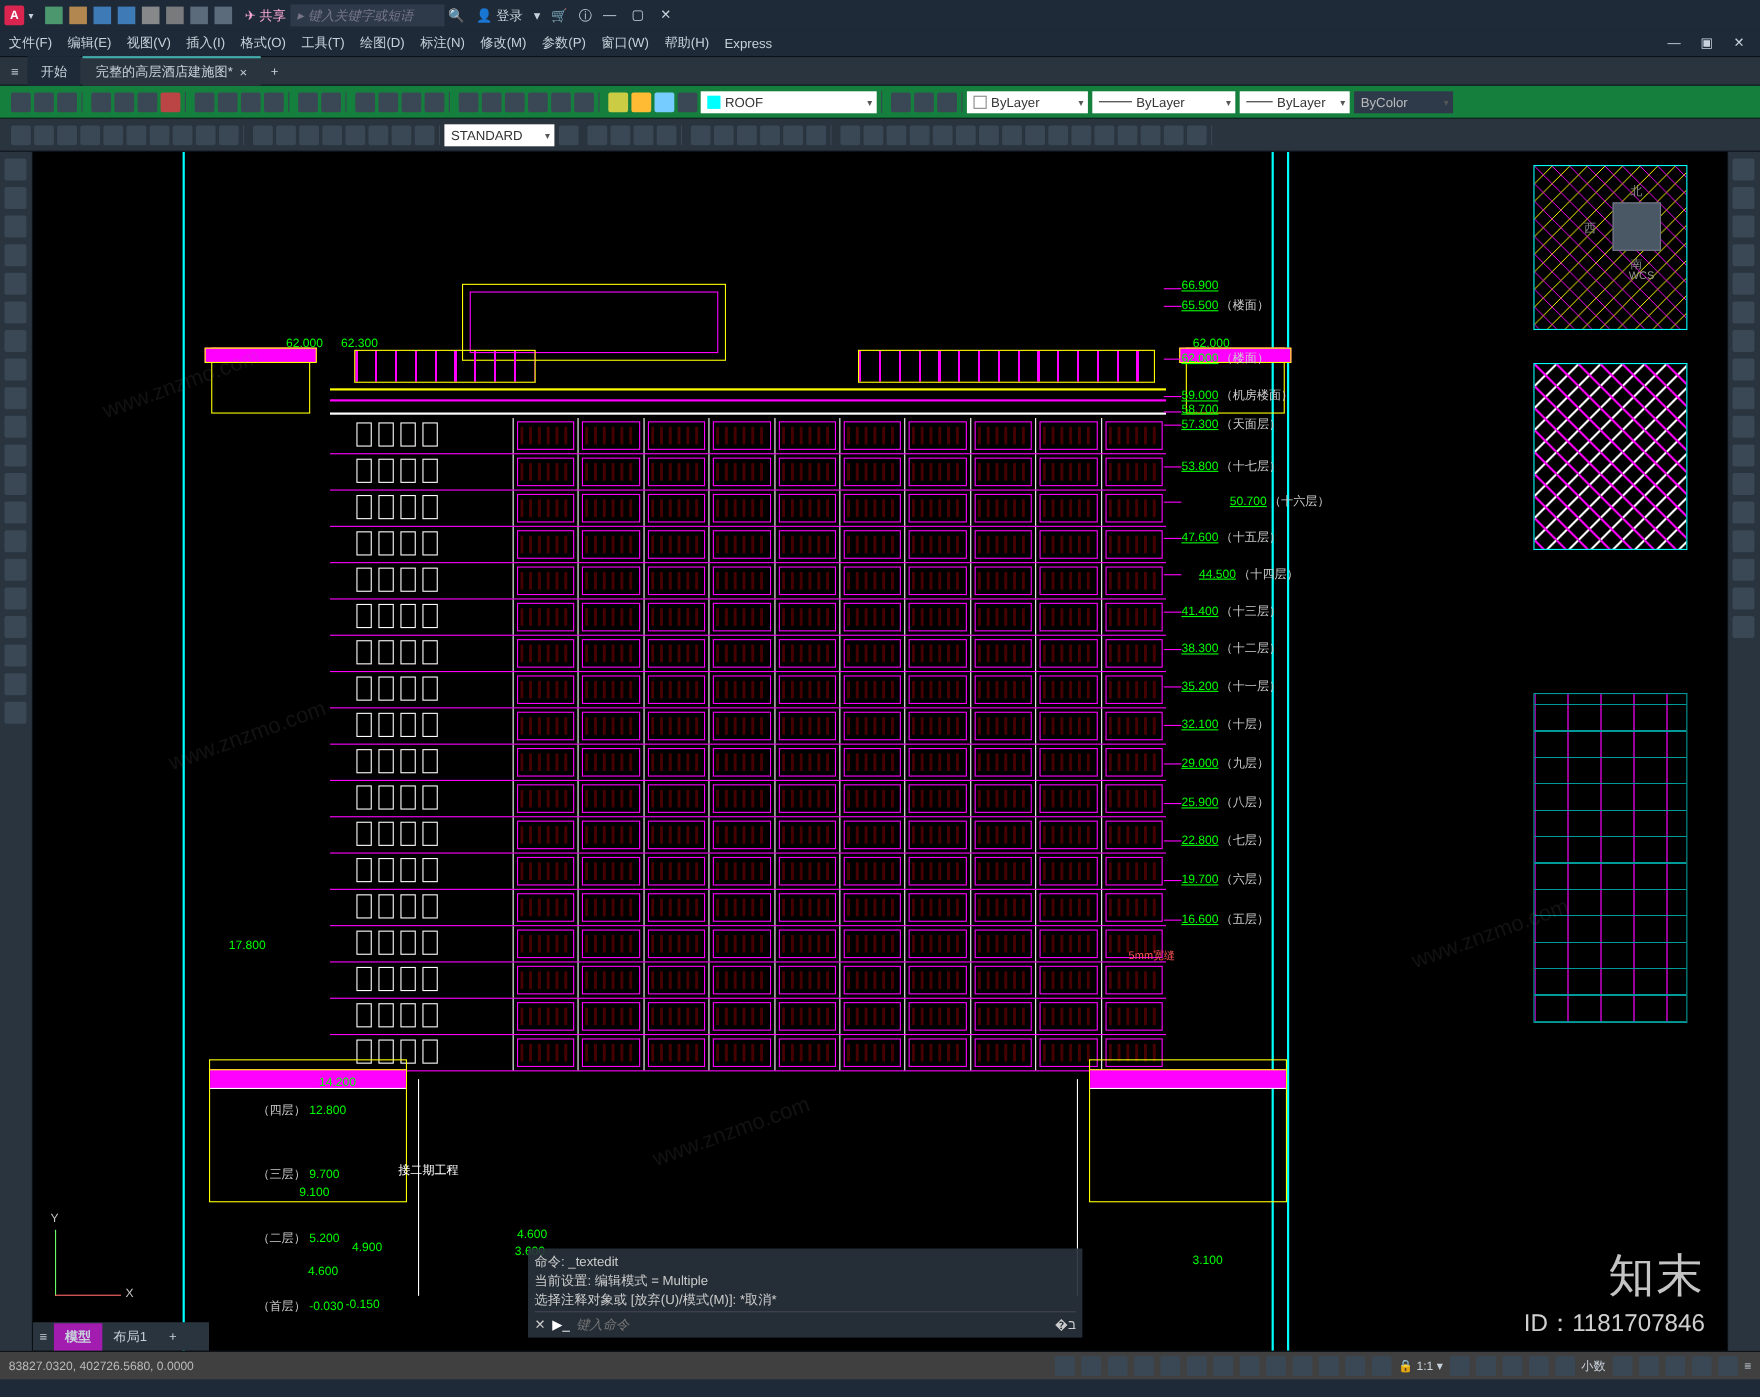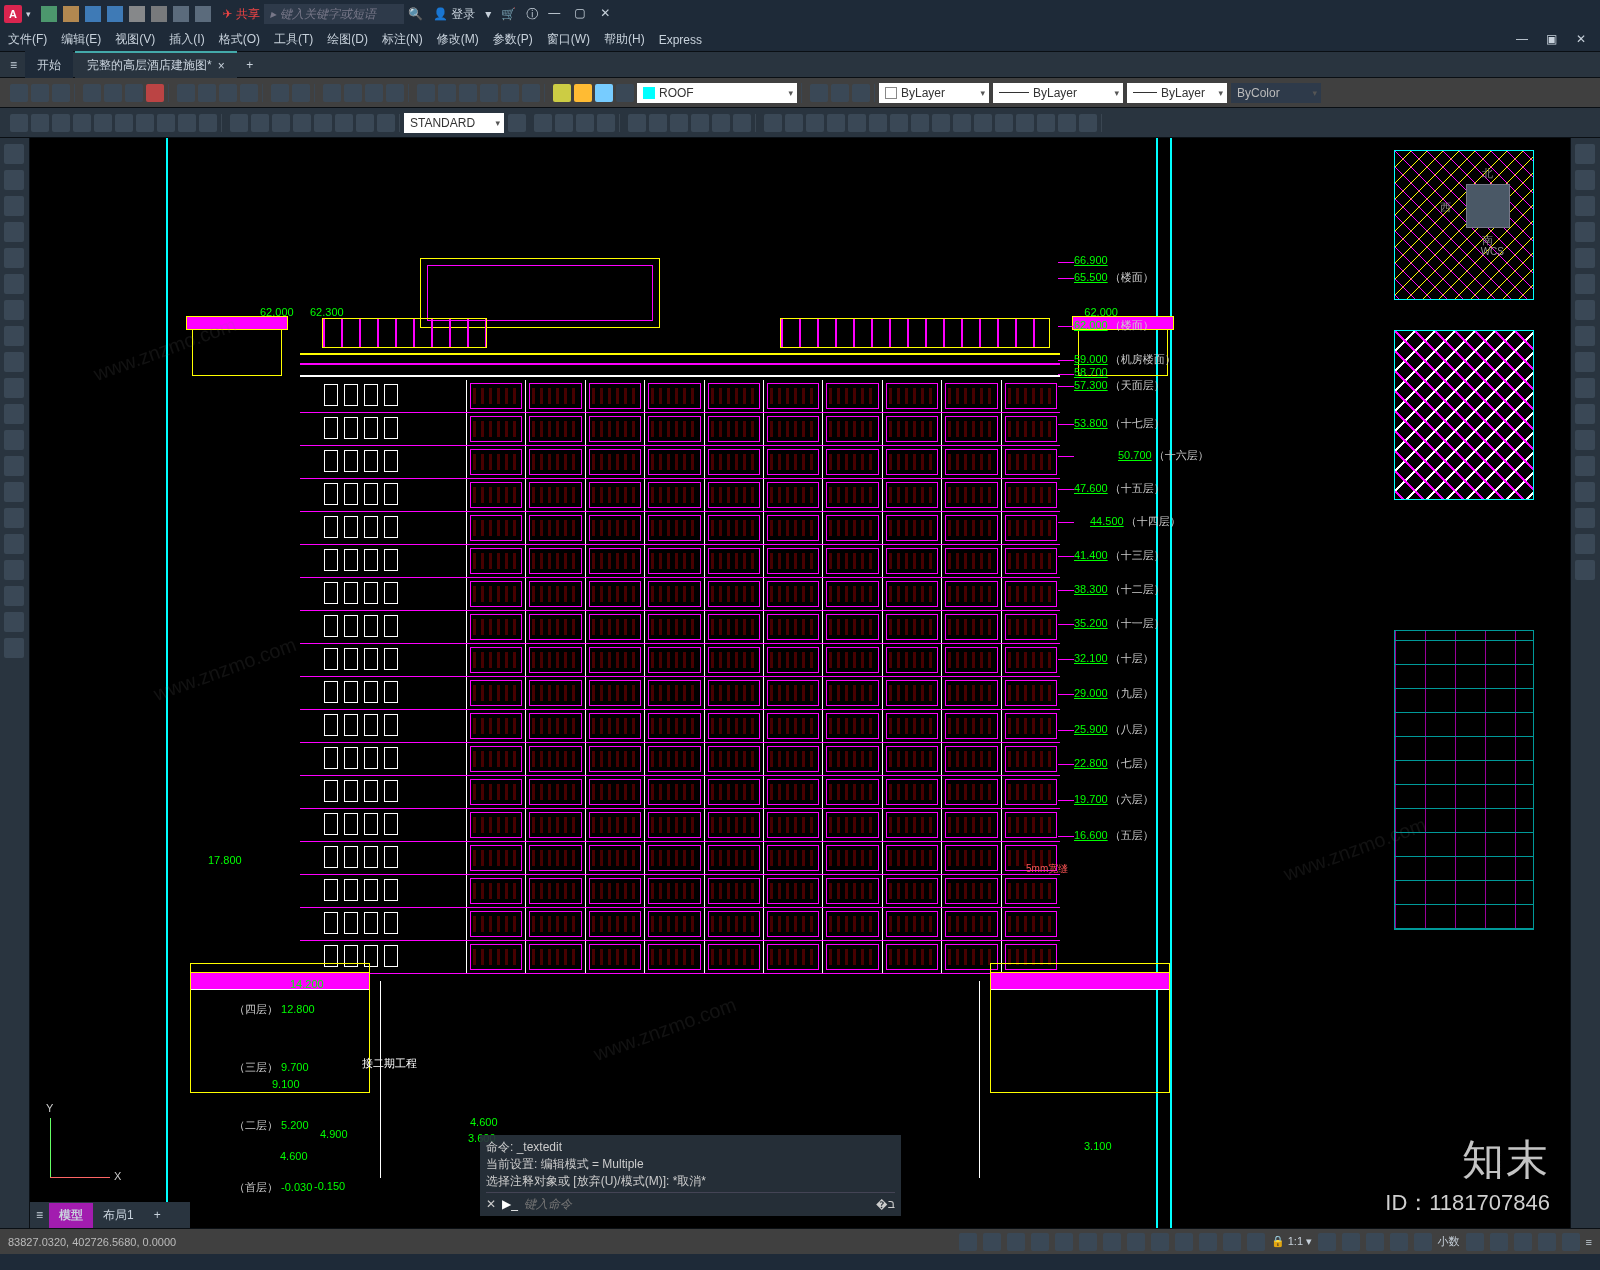--- a/index.html
+++ b/index.html
@@ -11,38 +11,38 @@
 .title-center { flex:1; text-align:center; color:#8899aa; font-size:12px; }
 .search-box { background:#2e3a4a; height:20px; width:140px; display:flex; align-items:center; padding:0 6px; font-style:italic; color:#778; }
 .title-right { display:flex; align-items:center; gap:10px; margin-right:6px; }
 .win-btn { width:16px; height:16px; cursor:pointer; }
 .menubar { height:24px; background:#1e2a38; display:flex; align-items:center; padding:0 8px; gap:14px; font-size:12px; border-bottom:1px solid #0a0f14; }
 .menubar span { cursor:pointer; }
 .doctabs { height:26px; background:#29343f; display:flex; align-items:center; padding:0 4px; gap:2px; border-bottom:1px solid #0a0f14; }
 .doctab { padding:4px 12px; background:#1e2a38; border-top:2px solid transparent; cursor:pointer; display:flex; align-items:center; gap:6px; }
 .doctab.active { background:#29343f; border-top-color:#4aa; }
 .plus-tab { width:22px; text-align:center; cursor:pointer; }
-.toolbar { height:30px; background:#404040; display:flex; align-items:center; padding:2px 6px; gap:4px; border-bottom:1px solid #0a0f14; flex-wrap:nowrap; overflow:hidden; }
+.toolbar { height:30px; background:#15803d; display:flex; align-items:center; padding:2px 6px; gap:4px; border-bottom:1px solid #0a0f14; flex-wrap:nowrap; overflow:hidden; }
 .tb-grp { display:flex; gap:3px; align-items:center; padding:0 4px; border-right:1px solid #3a4652; }
 .tb-btn { width:18px; height:18px; background:#3a4856; border-radius:2px; cursor:pointer; }
 .combo { height:20px; background:#fff; color:#333; padding:0 16px 0 6px; display:flex; align-items:center; min-width:100px; position:relative; cursor:pointer; }
 .combo::after { content:"▾"; position:absolute; right:4px; color:#555; font-size:9px; }
 .combo.dark { background:#2e3a4a; color:#bbb; }
 .layer-swatch { width:12px; height:12px; background:#0ff; margin-right:4px; }
 .toolbar2 { height:30px; background:#29343f; display:flex; align-items:center; padding:2px 6px; gap:4px; border-bottom:1px solid #0a0f14; overflow:hidden; }
 .workspace { position:relative; height:1090px; display:flex; }
 .left-palette { width:30px; background:#29343f; display:flex; flex-direction:column; gap:6px; padding:6px 4px; border-right:1px solid #0a0f14; }
 .pal-btn { width:20px; height:20px; border-radius:2px; cursor:pointer; background:#3a4856; }
 .canvas { flex:1; background:#000; position:relative; overflow:hidden; }
 .right-palette { width:30px; background:#29343f; display:flex; flex-direction:column; gap:6px; padding:6px 4px; border-left:1px solid #0a0f14; }
 .ucs { position:absolute; left:20px; bottom:50px; }
 .ucs-y { position:absolute; left:0; bottom:0; width:1px; height:60px; background:#6f6; }
 .ucs-x { position:absolute; left:0; bottom:0; height:1px; width:60px; background:#f66; }
 .ucs-lbl { position:absolute; font-size:11px; color:#ccc; }
-.cmd-box { position:absolute; left:450px; bottom:12px; width:421px; background:rgba(40,50,60,.92); padding:4px 6px; font-family:Consolas,monospace; font-size:12px; color:#ccc; }
+.cmd-box { position:absolute; left:450px; bottom:12px; width:504px; background:rgba(40,50,60,.92); padding:4px 6px; font-family:Consolas,monospace; font-size:12px; color:#ccc; }
 .cmd-box .prompt { display:flex; align-items:center; border-top:1px solid #445; padding-top:2px; margin-top:2px; }
 .cmd-box .chev { color:#fff; margin-right:6px; }
 .cmd-input { flex:1; background:transparent; border:none; color:#aaa; font-style:italic; font-family:inherit; font-size:12px; outline:none; }
 .viewtabs { position:absolute; left:0; bottom:0; height:26px; background:#29343f; display:flex; align-items:center; width:160px; }
 .viewtabs .vt { padding:4px 10px; cursor:pointer; }
 .viewtabs .vt.active { background:#a21caf;font-weight:bold; }
 .statusbar { height:26px; background:#404040; display:flex; align-items:center; padding:0 8px; font-size:11px; border-top:1px solid #0a0f14; }
 .statusbar .coords { color:#bbb; }
 .statusbar .right { margin-left:auto; display:flex; gap:6px; align-items:center; }
 .sb-btn { width:18px; height:18px; background:#3a4856; border-radius:2px; cursor:pointer; }
@@ -103,21 +103,21 @@
   <span style="font-size:9px;">▾</span>
   <div class="qat">
     <div class="qat-btn" style="background:#5a7;"></div>
     <div class="qat-btn" style="background:#c95;"></div>
     <div class="qat-btn" style="background:#48c;"></div>
     <div class="qat-btn" style="background:#48c;"></div>
     <div class="qat-btn" style="background:#999;"></div>
     <div class="qat-btn" style="background:#888;"></div>
     <div class="qat-btn" style="background:#678;"></div>
     <div class="qat-btn" style="background:#678;"></div>
-    <span style="color:#ef4444;margin-left:6px;">✈ <span>共享</span></span>
+    <span style="color:#f9a8d4;margin-left:6px;">✈ <span>共享</span></span>
   </div>
   <div class="search-box">
     <span style="margin-right:4px;">▸</span>
       <span>键入关键字或短语</span>
   </div>
   <div class="title-right">
     <span>🔍</span>
     <span>👤 <span>登录</span></span>
     <span>▾</span>
     <span>🛒</span>

